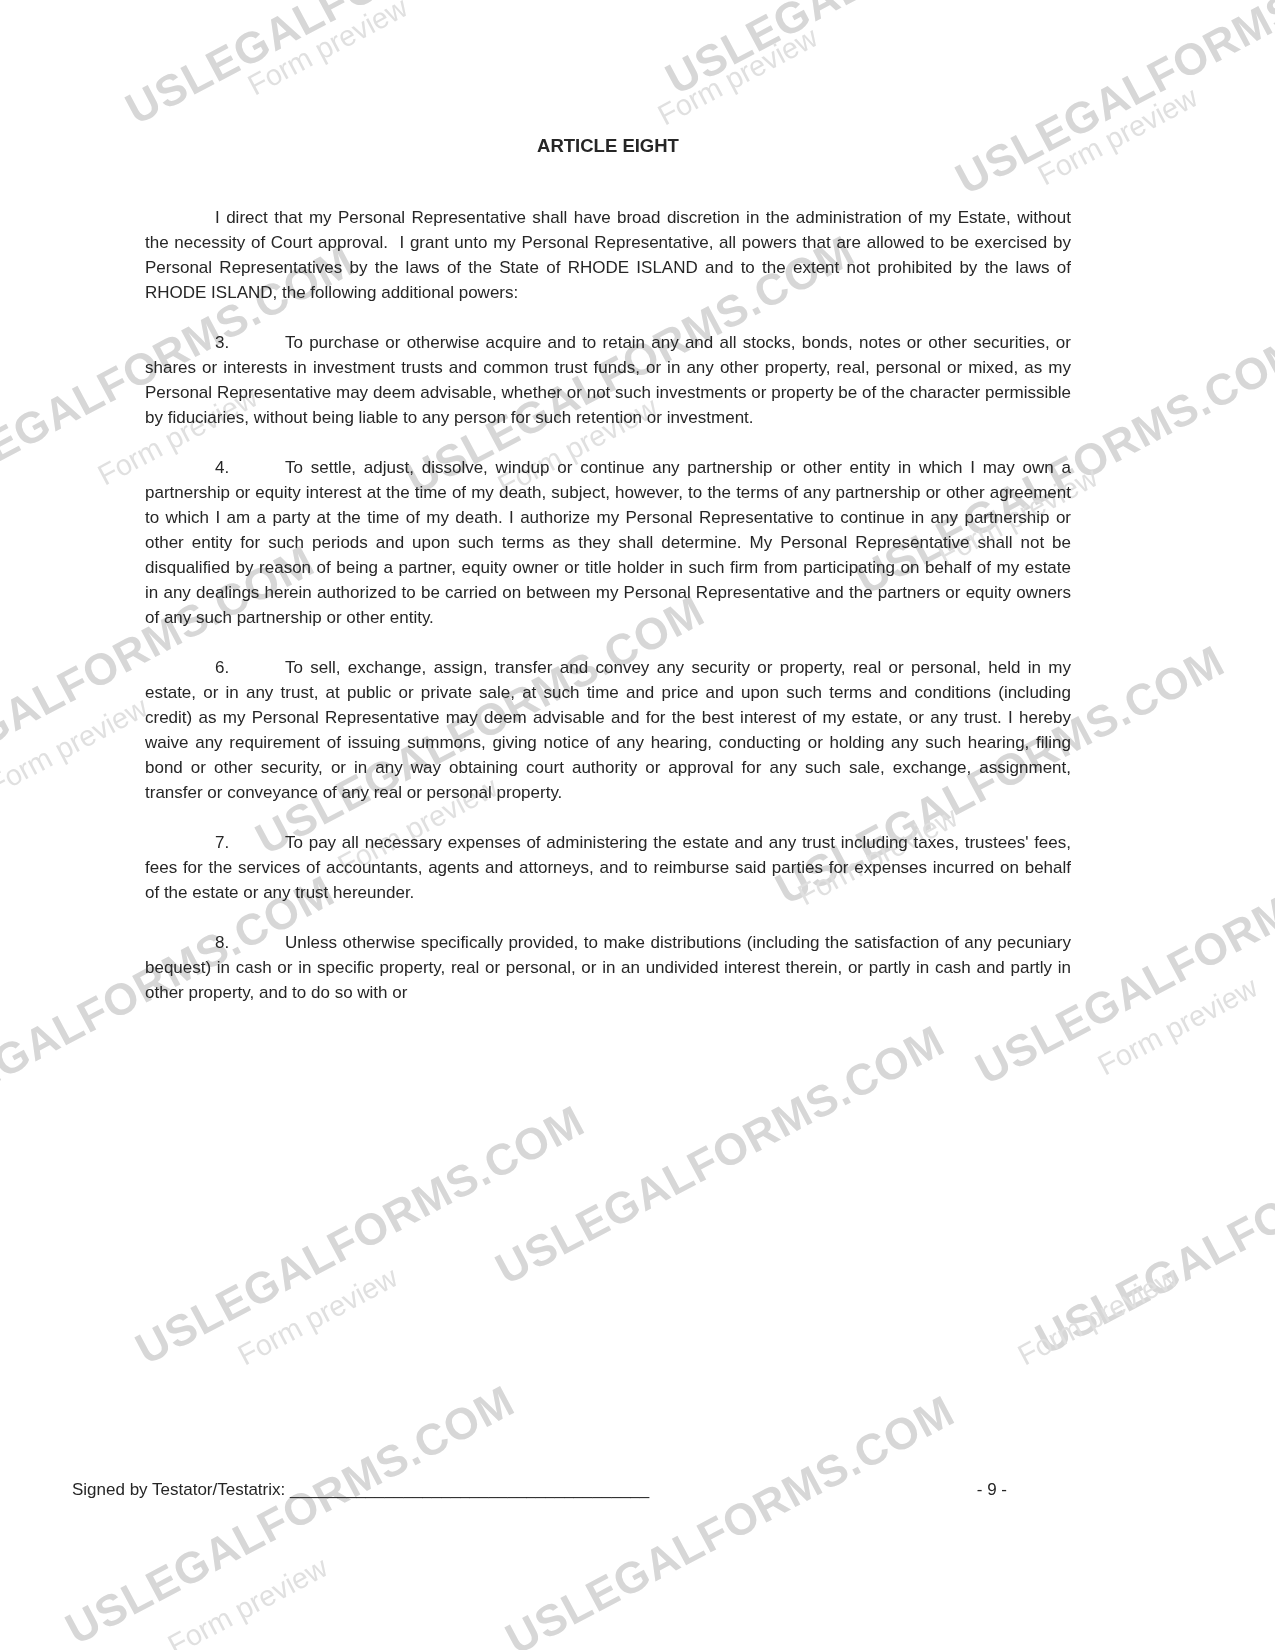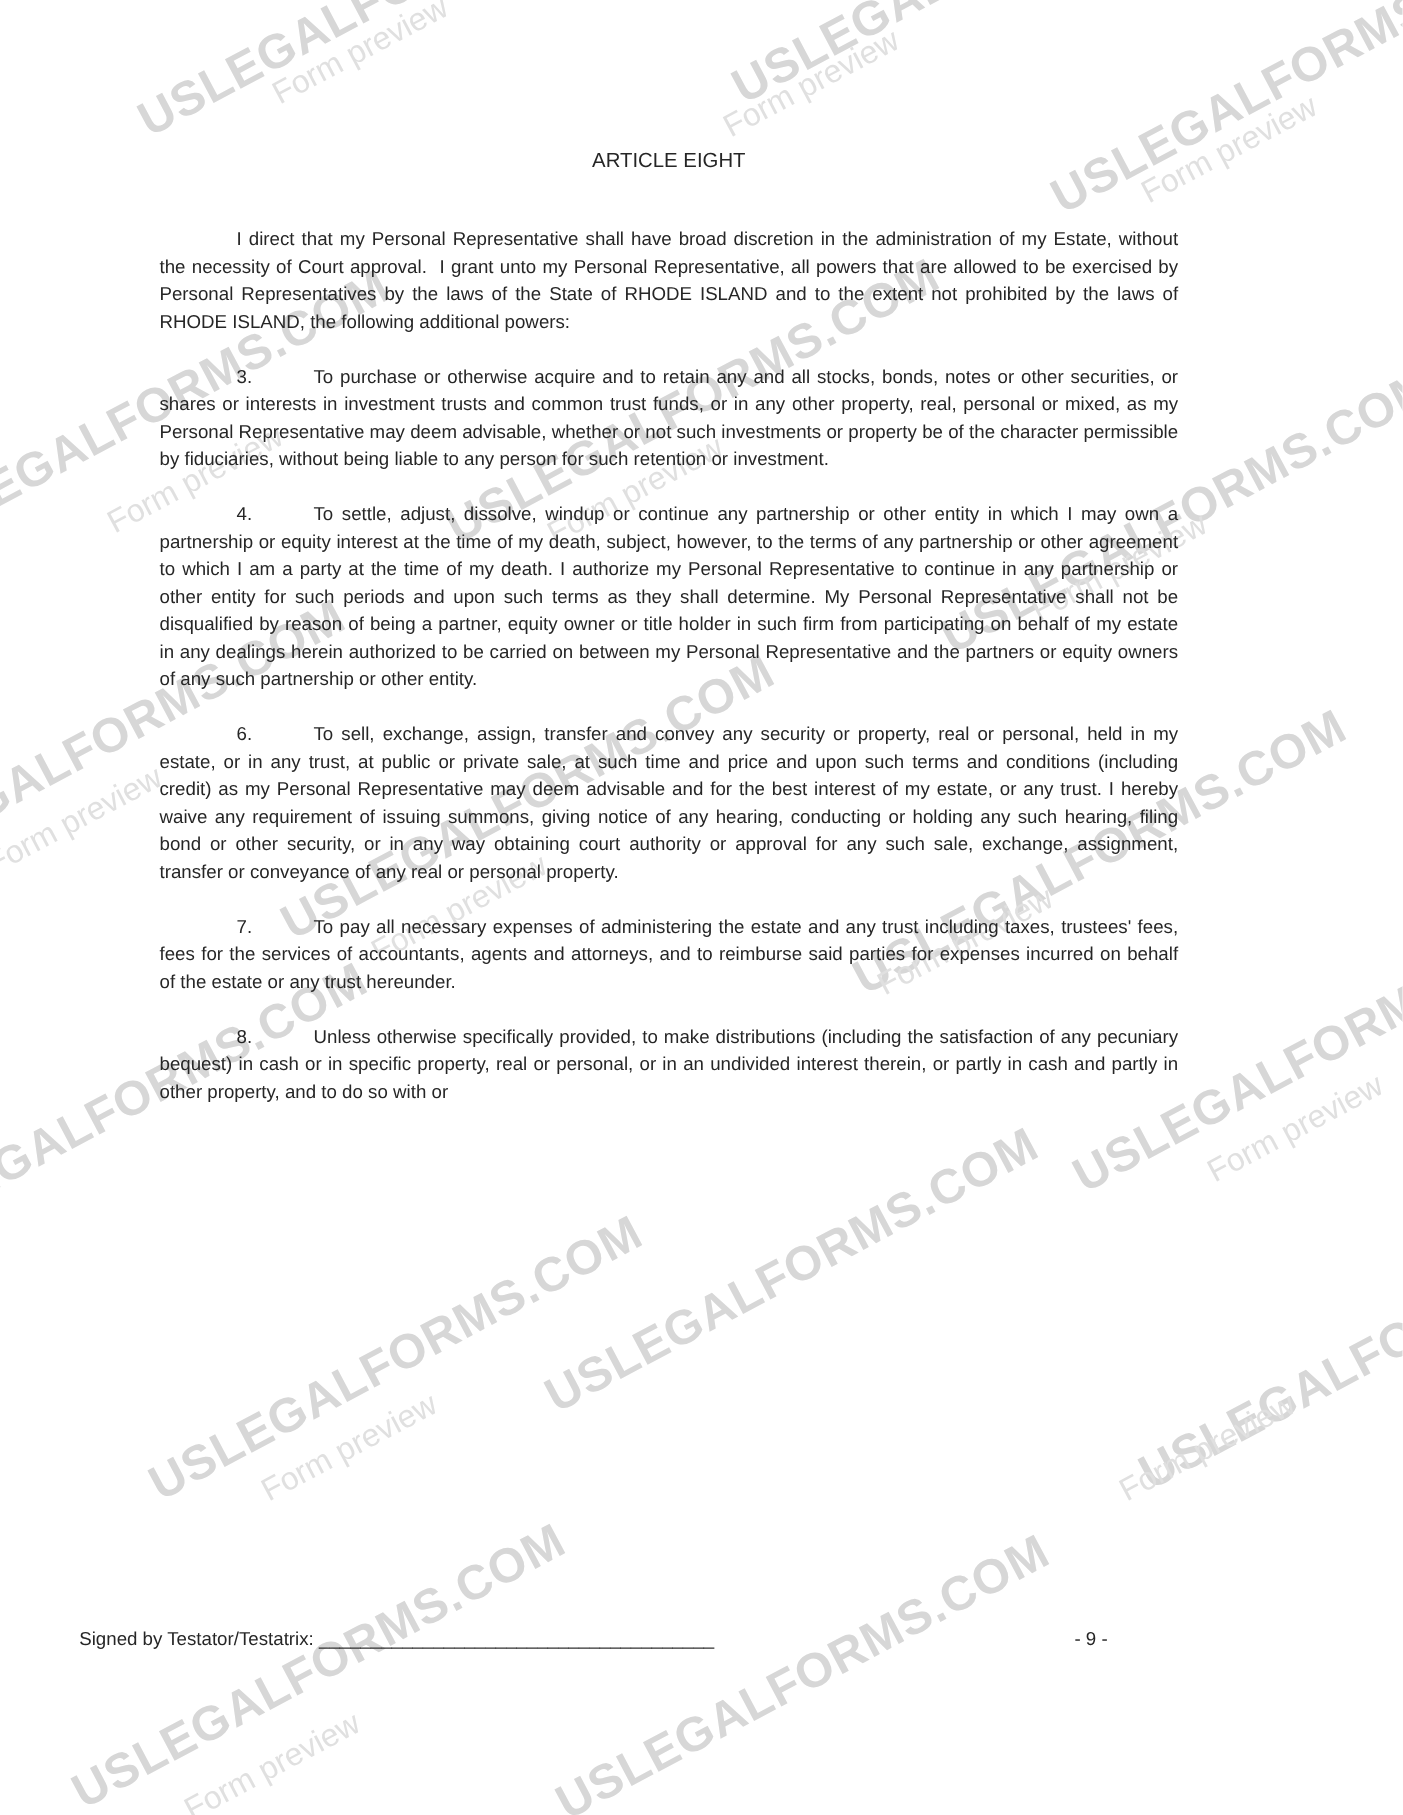--- a/index.html
+++ b/index.html
@@ -27,21 +27,21 @@
   .content {
     position: absolute;
     left: 145px;
     top: 132px;
     width: 926px;
     z-index: 1;
     font-size: 17px;
     line-height: 25px;
   }
   .title-block { text-align: center; margin-bottom: 46px; }
-  .title, .subtitle { font-weight: normal; font-size: 18.5px; line-height: 27px; }
+  .title, .subtitle { font-weight: bold; font-size: 18.5px; line-height: 27px; }
   .para {
     text-align: justify;
     text-indent: 70px;
     margin-bottom: 25px;
   }
   .num { display: inline-block; width: 70px; text-indent: 0; }
 
   
   .footer {
     position: absolute;

